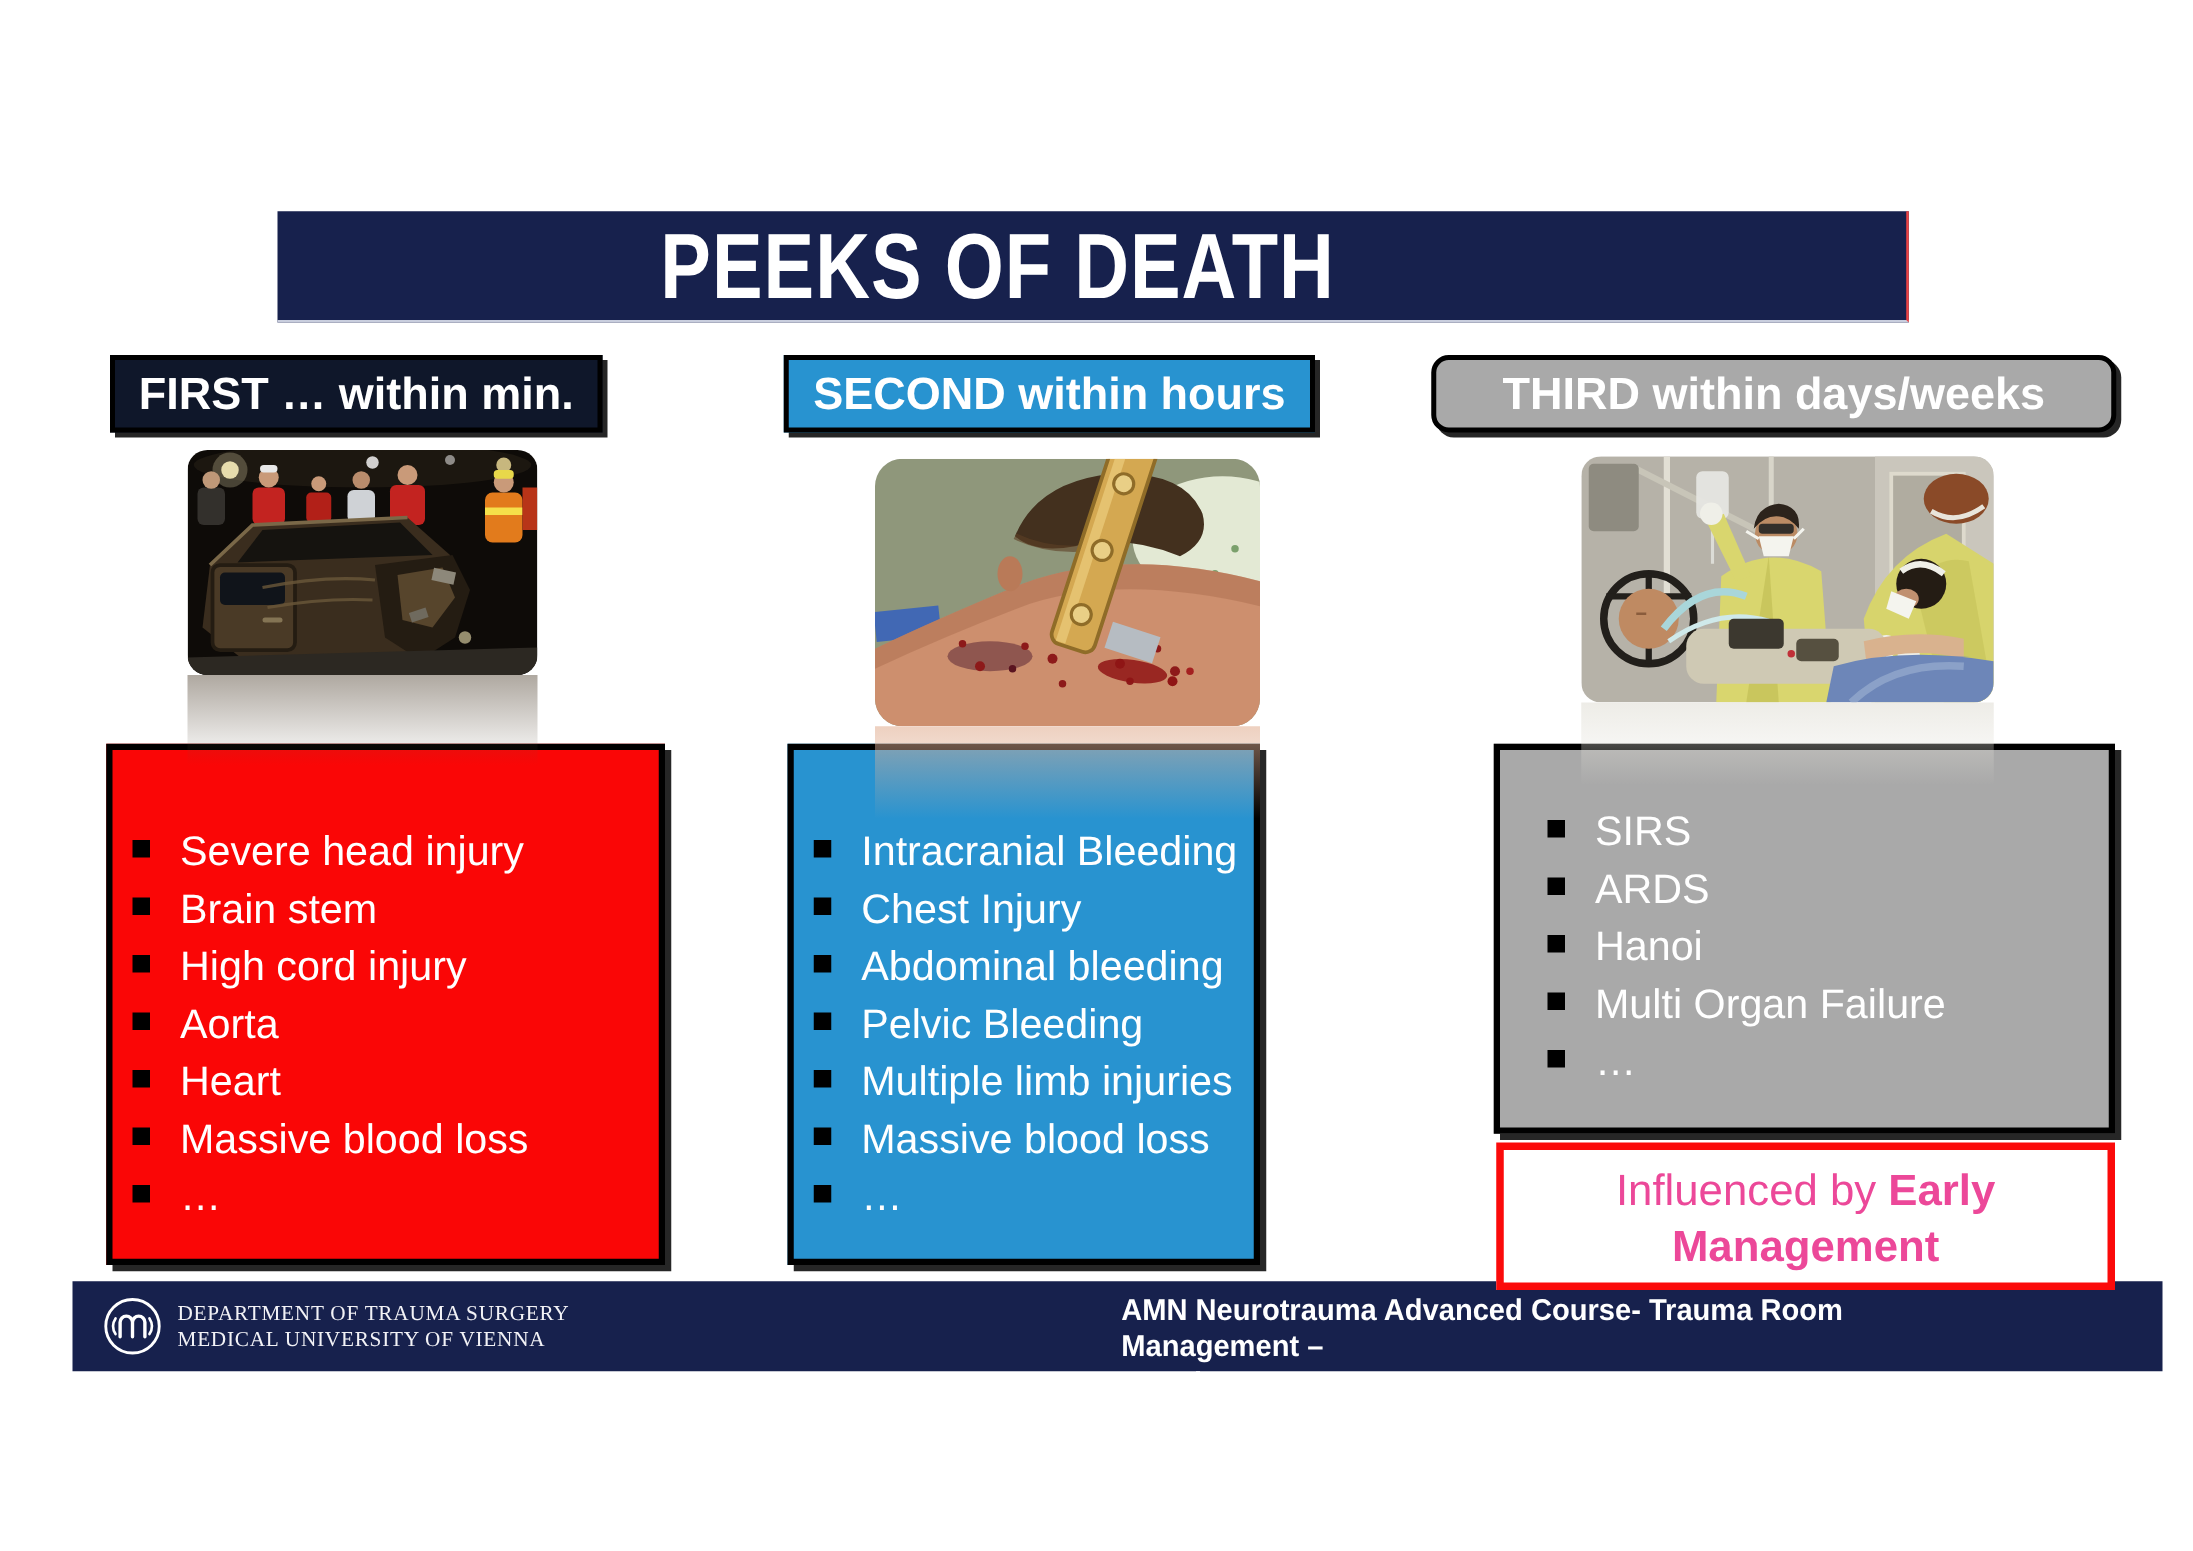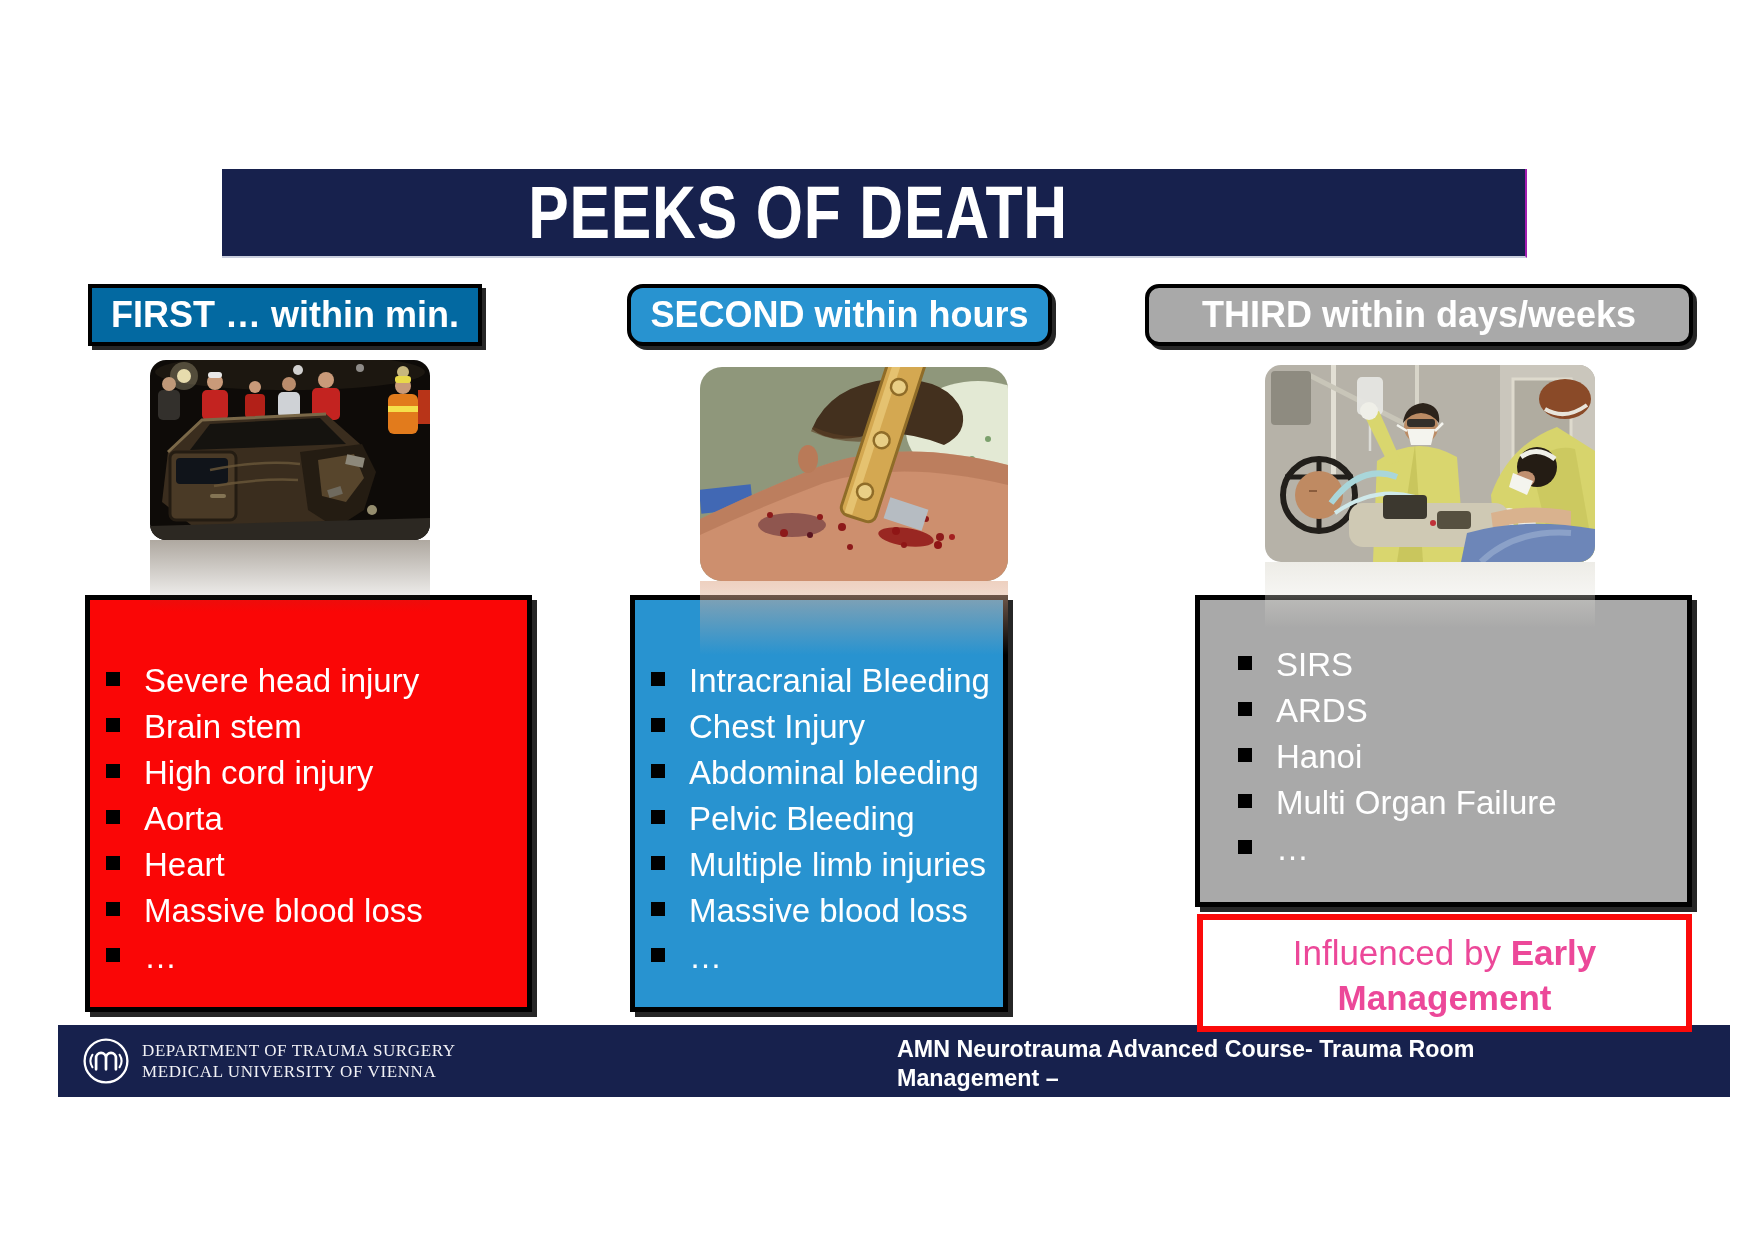--- a/index.html
+++ b/index.html
@@ -3,37 +3,37 @@
 <meta charset="utf-8">
 <style>
   html,body { margin:0; padding:0; background:#ffffff; }
   .slide {
     position:relative; width:1754px; height:1241px; background:#ffffff;
     font-family:"Liberation Sans", sans-serif; overflow:hidden;
   }
   
   .title-bar {
     position:absolute; left:222px; top:169px; width:1305px; height:89px;
-    background:#17214d; border-right:2px solid #a21caf; border-bottom:2px solid #c9cede;
+    background:#17214d; border-right:2px solid #ef4444; border-bottom:2px solid #c9cede;
     display:flex; align-items:center; justify-content:center; padding-right:150px; box-sizing:border-box;
     z-index:1;
   }
   .title-bar span {
     color:#ffffff; font-weight:bold; font-size:74px; letter-spacing:1px;
     transform:scaleX(.82); transform-origin:center; white-space:nowrap;
   }
   
   .col-header {
     position:absolute; top:284px; height:62px; box-sizing:border-box;
     border:4px solid #000; display:flex; align-items:center; justify-content:center;
     box-shadow:4px 4px 0 rgba(0,0,0,.85); z-index:1;
   }
   .col-header span { color:#fff; font-weight:bold; font-size:36px; white-space:nowrap; }
-  .hdr-first  { left:88px;   width:394px; background:#0369a1; }
-  .hdr-second { left:627px;  width:425px; background:#2893d0;border-radius:16px; }
+  .hdr-first  { left:88px;   width:394px; background:#0f172a; }
+  .hdr-second { left:627px;  width:425px; background:#2893d0; }
   .hdr-third  { left:1145px; width:548px; background:#a9a9a9;border-radius:14px; }
   
   .img-frame { position:absolute; border-radius:16px; overflow:hidden; z-index:2; }
   .img-first  { left:150px;  top:360px; width:280px; height:180px; }
   .img-second { left:700px;  top:367px; width:308px; height:214px; border-radius:22px; }
   .img-third  { left:1265px; top:365px; width:330px; height:197px; }
   .img-frame svg { display:block; width:100%; height:100%; }
   .refl { position:absolute; z-index:3; }
   .refl-first  { left:150px;  top:540px; width:280px; height:72px;
     background:linear-gradient(to bottom, rgba(95,82,66,.50), rgba(255,255,255,0)); }

